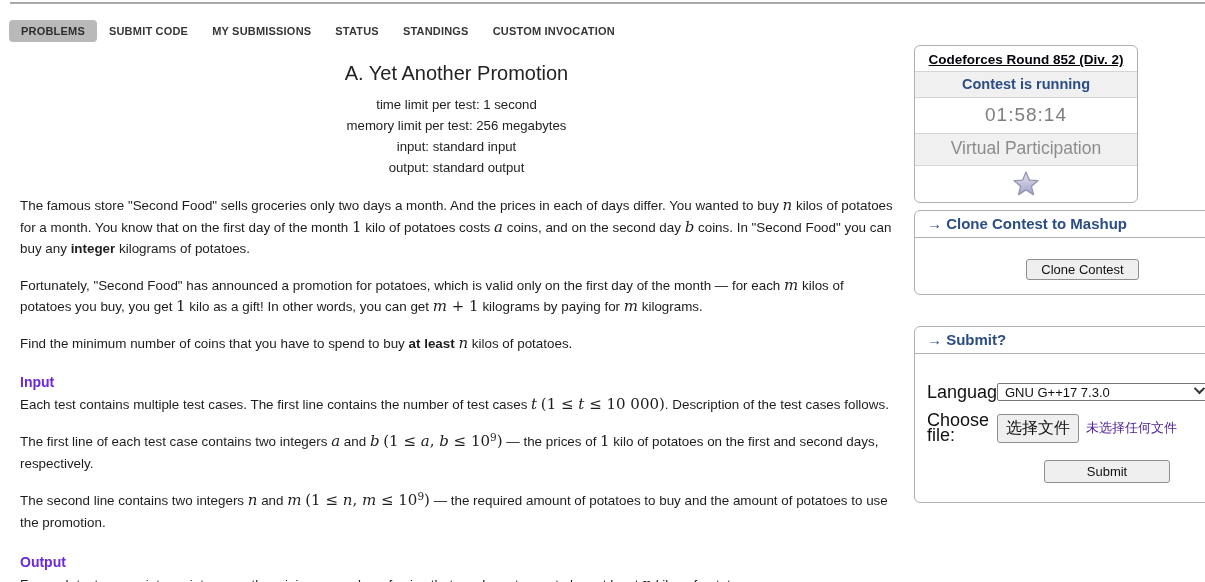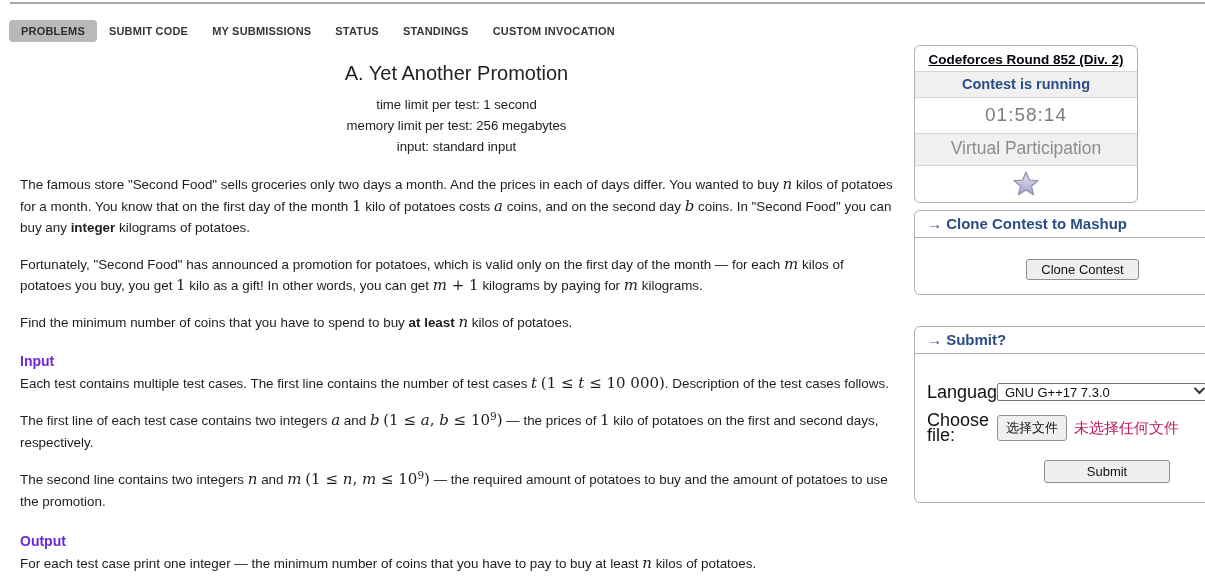--- a/index.html
+++ b/index.html
@@ -68,22 +68,22 @@
   .form-row { display:flex; align-items:center; margin-bottom:12px; }
   .form-label { width:70px; font-size:18px; color:#111; flex:0 0 70px; line-height:15px; }
   .select {
     flex:1; height:18px; border:1px solid #767676; border-radius:2px; background:#fff;
     display:flex; align-items:center; justify-content:space-between; padding:0 7px; cursor:pointer;
   }
   .select-value { font-size:13px; color:#111; }
   .chevron { width:8px; height:8px; border-right:2px solid #333; border-bottom:2px solid #333;
     transform:rotate(45deg) translateY(-2px); margin-top:-4px; }
   .file-row { align-items:center; }
-  .file-btn { padding:3px 8px; font-size:13px; }
-  .file-status { font-size:15px; color:#be185d; margin-left:7px; white-space:nowrap; }
+  .file-btn { padding:3px 8px; font-size:16px; }
+  .file-status { font-size:13px; color:#4c1d95; margin-left:7px; white-space:nowrap; }
   .submit-btn-row { text-align:left; margin:17px 0 3px 74px;padding-left:43px; }
   .submit-btn { padding:3px 0; width:126px; text-align:center; }
 </style>
 </head>
 <body>
 
 <div class="top-line"></div>
 
 <div class="tabbar">
   <div class="tab active">PROBLEMS</div>
@@ -93,20 +93,21 @@
   <div class="tab">STANDINGS</div>
   <div class="tab">CUSTOM INVOCATION</div>
 </div>
 
 <div class="problem">
   <div class="problem-title">A. Yet Another Promotion</div>
   <div class="limits">
     <div>time limit per test: 1 second</div>
     <div>memory limit per test: 256 megabytes</div>
     <div>input: standard input</div>
+    <div>output: standard output</div>
   </div>
   <div class="statement">
     <div class="para"><span class="seg-t">The famous store "Second Food" sells groceries only two days a month. And the prices in each of days differ. You wanted to buy </span><span class="seg-v">n</span><span class="seg-t"> kilos of potatoes for a month. You know that on the first day of the month </span><span class="seg-n">1</span><span class="seg-t"> kilo of potatoes costs </span><span class="seg-v">a</span><span class="seg-t"> coins, and on the second day </span><span class="seg-v">b</span><span class="seg-t"> coins. In "Second Food" you can buy any </span><span class="seg-b">integer</span><span class="seg-t"> kilograms of potatoes.</span></div>
     <div class="para"><span class="seg-t">Fortunately, "Second Food" has announced a promotion for potatoes, which is valid only on the first day of the month — for each </span><span class="seg-v">m</span><span class="seg-t"> kilos of potatoes you buy, you get </span><span class="seg-n">1</span><span class="seg-t"> kilo as a gift! In other words, you can get </span><span class="seg-v">m</span><span class="seg-n"> + 1</span><span class="seg-t"> kilograms by paying for </span><span class="seg-v">m</span><span class="seg-t"> kilograms.</span></div>
     <div class="para"><span class="seg-t">Find the minimum number of coins that you have to spend to buy </span><span class="seg-b">at least</span><span class="seg-t"> </span><span class="seg-v">n</span><span class="seg-t"> kilos of potatoes.</span></div>
     <div class="section-heading">Input</div>
     <div class="para"><span class="seg-t">Each test contains multiple test cases. The first line contains the number of test cases </span><span class="seg-v">t</span><span class="seg-t"> </span><span class="seg-n">(1 ≤ </span><span class="seg-v">t</span><span class="seg-n"> ≤ 10 000)</span><span class="seg-t">. Description of the test cases follows.</span></div>
     <div class="para"><span class="seg-t">The first line of each test case contains two integers </span><span class="seg-v">a</span><span class="seg-t"> and </span><span class="seg-v">b</span><span class="seg-t"> </span><span class="seg-n">(1 ≤ </span><span class="seg-v">a</span><span class="seg-n">, </span><span class="seg-v">b</span><span class="seg-n"> ≤ 10</span><span class="seg-sup">9</span><span class="seg-n">)</span><span class="seg-t"> — the prices of </span><span class="seg-n">1</span><span class="seg-t"> kilo of potatoes on the first and second days, respectively.</span></div>
     <div class="para"><span class="seg-t">The second line contains two integers </span><span class="seg-v">n</span><span class="seg-t"> and </span><span class="seg-v">m</span><span class="seg-t"> </span><span class="seg-n">(1 ≤ </span><span class="seg-v">n</span><span class="seg-n">, </span><span class="seg-v">m</span><span class="seg-n"> ≤ 10</span><span class="seg-sup">9</span><span class="seg-n">)</span><span class="seg-t"> — the required amount of potatoes to buy and the amount of potatoes to use the promotion.</span></div>
     <div class="section-heading">Output</div>

